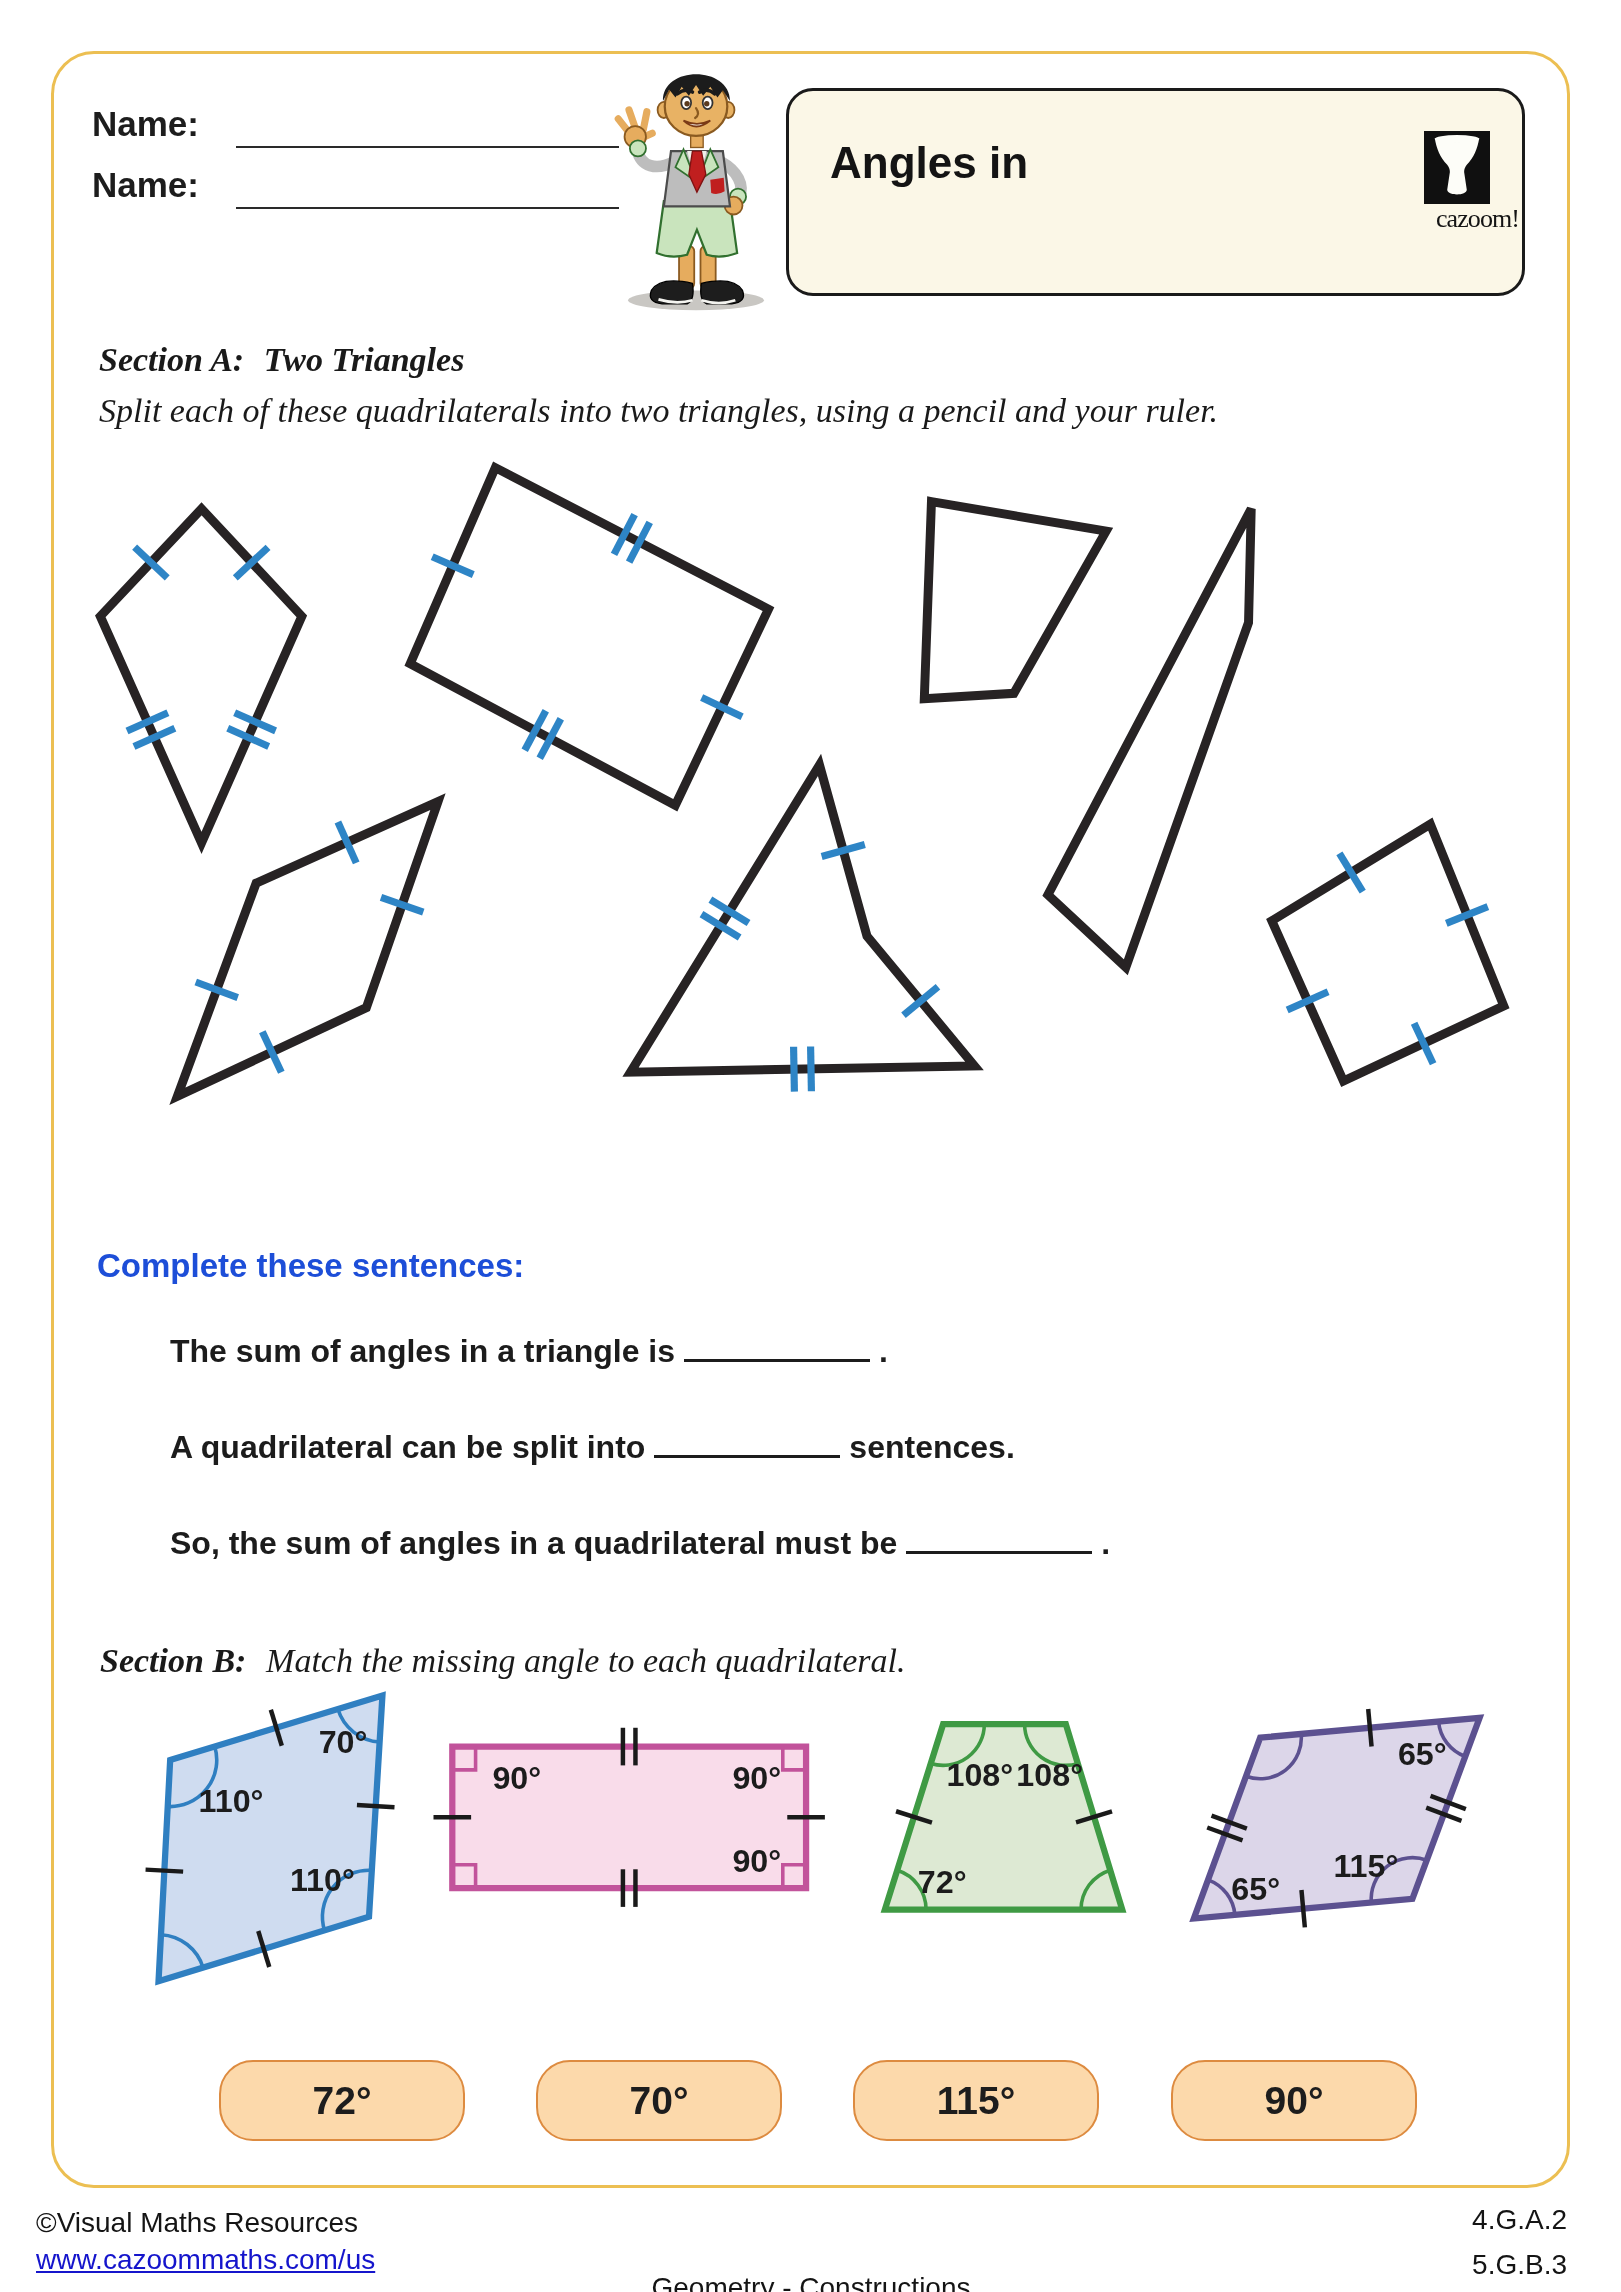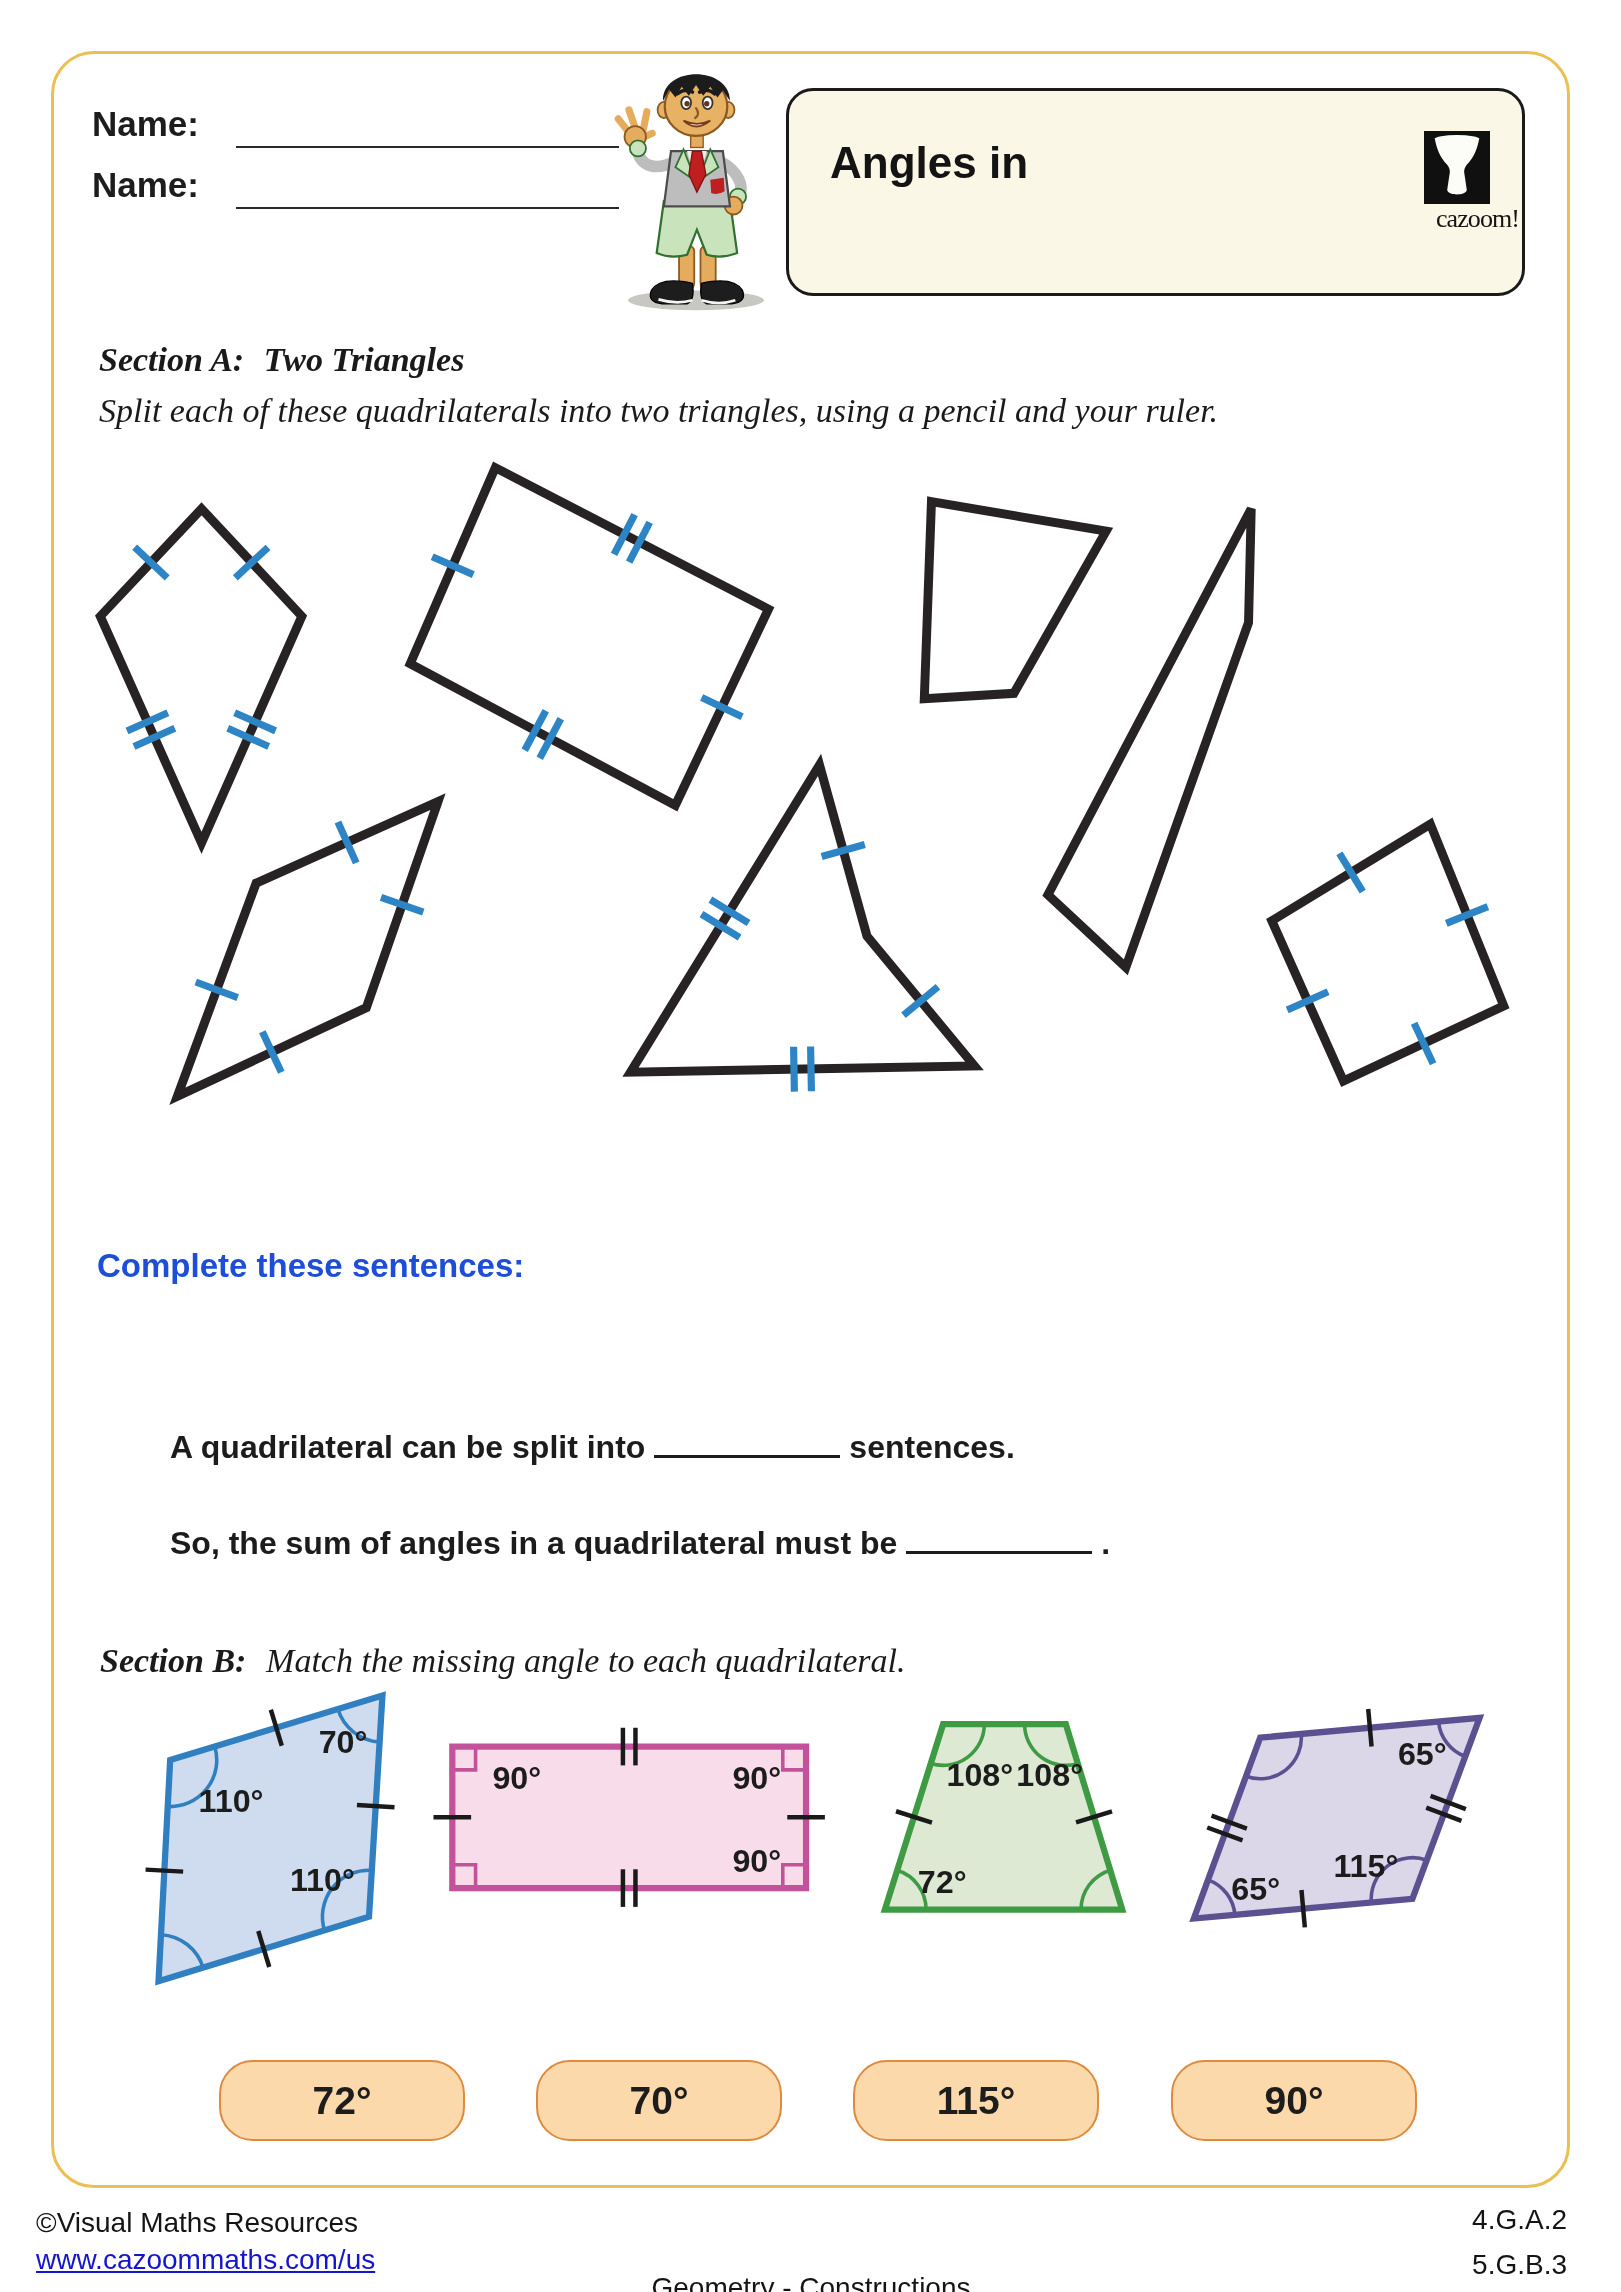--- a/index.html
+++ b/index.html
@@ -202,20 +202,23 @@
   </div>
   <div class="abs z2 logo-text">cazoom!</div>
 
   <div class="abs z2 serif-head" style="left:99px;top:341px;">
     <span class="bold">Section A:</span><span class="bold gap">Two Triangles</span>
   </div>
   <div class="abs z2 serif-head" style="left:99px;top:392px;">Split each of these quadrilaterals into two triangles, using a pencil and your ruler.</div>
 
   <div class="abs z2 sent-head" style="left:97px;top:1247px;">Complete these sentences:</div>
 
+  <div class="abs z2 sentence" style="left:170px;top:1332px;">
+    <span>The sum of angles in a triangle is</span><span class="blank"></span><span>.</span>
+  </div>
   <div class="abs z2 sentence" style="left:170px;top:1428px;">
     <span>A quadrilateral can be split into</span><span class="blank"></span><span>sentences.</span>
   </div>
   <div class="abs z2 sentence" style="left:170px;top:1524px;">
     <span>So, the sum of angles in a quadrilateral must be</span><span class="blank"></span><span>.</span>
   </div>
 
   <div class="abs z2 serif-head" style="left:100px;top:1642px;">
     <span class="bold">Section B:</span><span class="gap">Match the missing angle to each quadrilateral.</span>
   </div>

